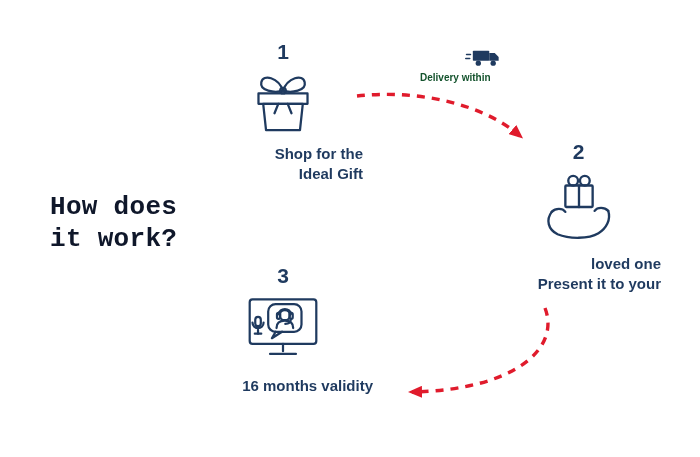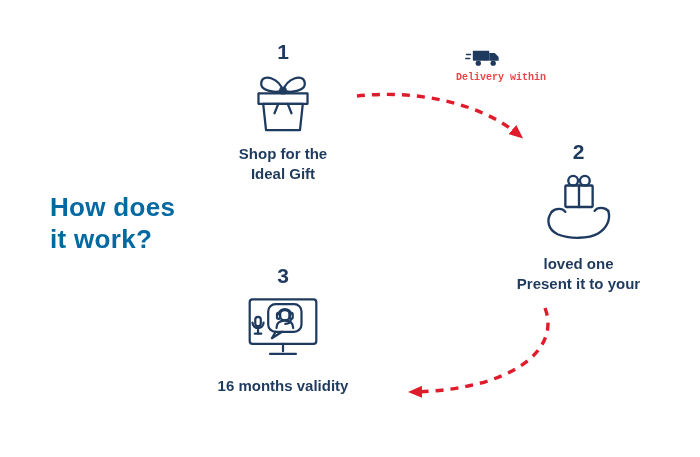--- a/index.html
+++ b/index.html
@@ -22,54 +22,54 @@
     pointer-events: none;
   }
   .title {
     position: absolute;
     left: 50px;
     top: 192px;
     font-size: 26px;
     font-weight: 800;
     line-height: 1.22;
     letter-spacing: 0.3px;
-    color: #0369a1;
+    color: #0f172a;
+    font-family: Liberation Mono, monospace;
   }
   .step {
     position: absolute;
     text-align: center;
     color: #1f3a5f;
   }
   .step .num {
     font-size: 21px;
     font-weight: 800;
     line-height: 1.1;
   }
   .step .icon {
     display: block;
     margin: 5px auto 10px auto;
   }
   .step .caption {
     font-size: 15px;
     font-weight: 600;
     line-height: 1.35;
   }
-  .step .caption span { display: block; }
+  .step .caption span { display: block; text-align: right; }
   .step1 { left: 203px; top: 40px;  width: 160px; }
   .step2 { left: 496px; top: 140px; width: 165px; }
   .step3 { left: 193px; top: 264px; width: 180px; }
 
   .delivery {
     position: absolute;
     left: 420px;
     top: 48px;
     width: 126px;
-    text-align: right;
-    color: #ef4444;
-    font-family: Liberation Mono, monospace;
+    text-align: left;
+    color: #14532d;
   }
   .delivery .icon { display: block; margin: 0 auto 3px auto; }
   .delivery .lbl {
     font-size: 10px;
     font-weight: 700;
     line-height: 1.2;
   }
   .delivery .lbl span { display: block; }
 
   .lineart {

